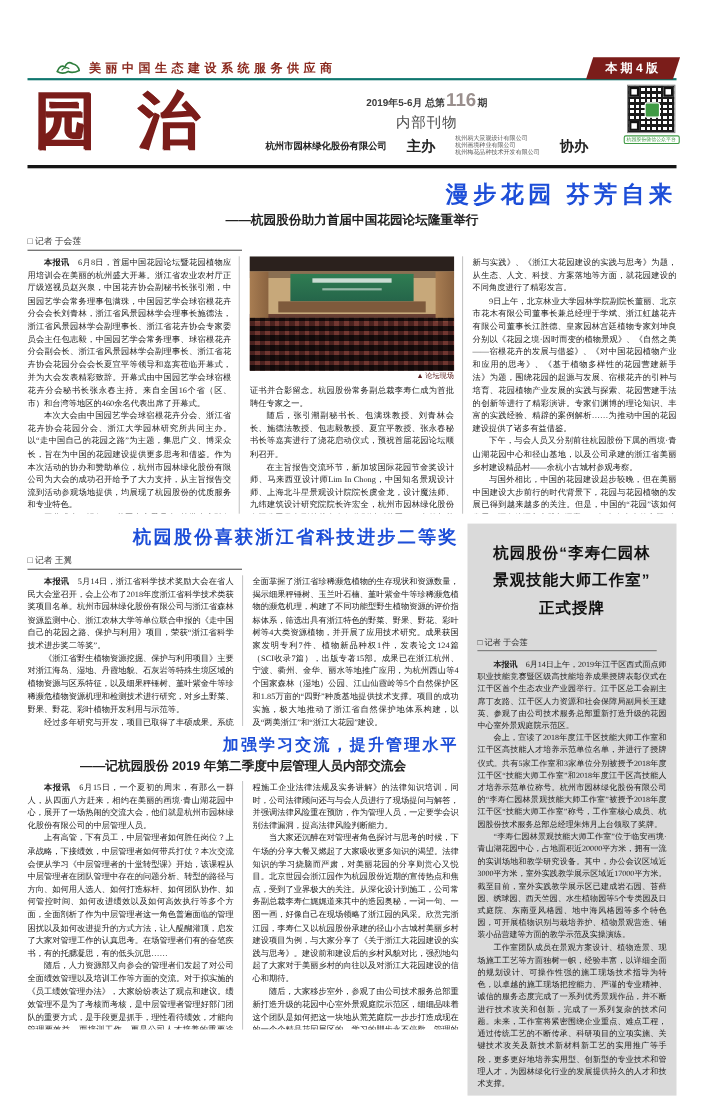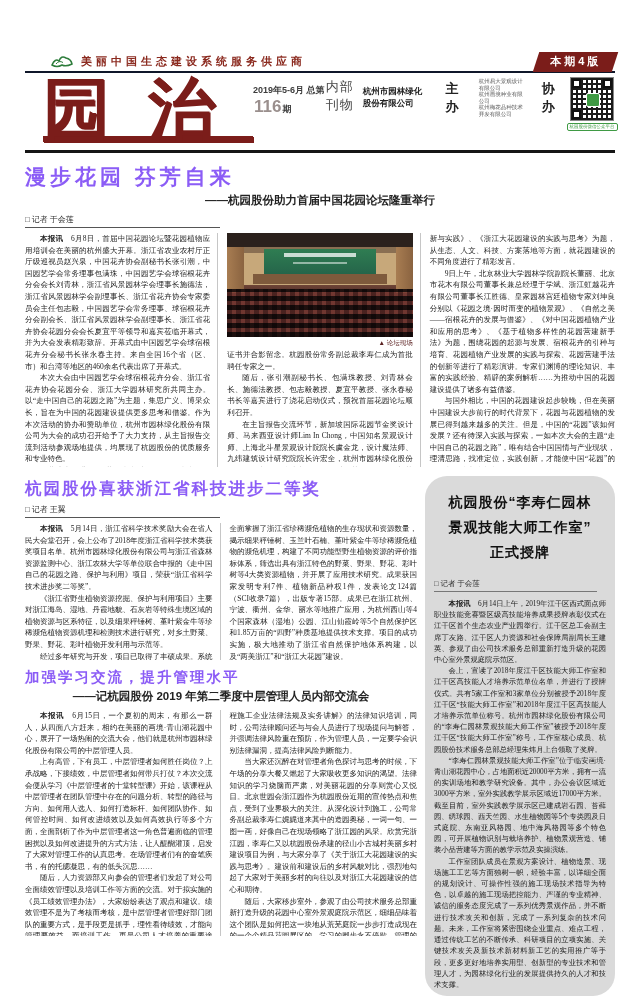--- a/index.html
+++ b/index.html
@@ -1,50 +1,50 @@
 <!DOCTYPE html>
 <html><head>
 <meta charset="utf-8">
 <style>
   html,body{margin:0;padding:0;background:#fff;}
   .page{width:640px;height:1000px;box-sizing:border-box;padding:52px 25px 0;overflow:hidden;
         font-family:"Liberation Serif","DejaVu Serif",serif;color:#1c1c1c;background:#fff;position:relative;}
   
-  .topbar{display:flex;align-items:center;height:19px;border-bottom:2px solid #0f172a;position:relative;}
+  .topbar{display:flex;align-items:center;height:19px;border-bottom:2px solid #0f766e;position:relative;}
   .logo{width:22px;height:15px;margin:0 8px 0 26px;flex:0 0 auto;}
   .slogan{font-family:"Liberation Sans","DejaVu Sans",sans-serif;font-weight:bold;color:#8b2a1f;
           font-size:11px;letter-spacing:4px;}
   .badge{position:absolute;right:0;top:0;background:#7b1d1a;color:#fff;font-family:"Liberation Sans",sans-serif;
          font-weight:bold;font-size:11px;letter-spacing:3px;padding:2px 14px 3px;transform:skewX(-18deg);}
   .badge span{display:inline-block;transform:skewX(18deg);}
   
   .masthead{display:flex;align-items:flex-start;margin-top:4px;height:68px;}
   .mast-title{font-family:"DejaVu Serif","Liberation Serif",serif;font-weight:900;color:#7b1d1a;
-              font-size:67px;line-height:64px;letter-spacing:38px;white-space:nowrap;flex:0 0 auto;
-              text-shadow:1px 1px 0 #7b1d1a;margin-left:18px;text-decoration:underline;}
-  .mast-right{flex:1;display:flex;align-items:flex-end;padding-right:4px;}
+              font-size:56px;line-height:64px;letter-spacing:38px;white-space:nowrap;flex:0 0 auto;
+              text-shadow:1px 1px 0 #7b1d1a;margin-left:6px;}
+  .mast-right{flex:1;display:flex;flex-direction:column;align-items:center;padding-right:4px;}
   .issue-line{font-family:"Liberation Sans",sans-serif;font-weight:bold;color:#3c3c3c;font-size:9px;margin-top:4px;}
   .issue-line b{font-size:17px;color:#9a8f8d;font-weight:bold;padding:0 1px;}
   .internal{font-family:"Liberation Sans",sans-serif;color:#4a4a4a;font-size:13px;letter-spacing:1px;margin:1px 0 3px;}
   .orgrow{display:flex;align-items:center;gap:18px;}
   .org-main{font-family:"Liberation Sans",sans-serif;font-weight:bold;font-size:8.5px;color:#222;}
   .org-label{font-family:"Liberation Sans",sans-serif;font-weight:bold;font-size:13px;color:#222;}
   .co-lines{display:flex;flex-direction:column;font-size:5.5px;color:#555;line-height:6.5px;text-align:left;}
   .qr-wrap{flex:0 0 auto;width:46px;margin-left:8px;display:flex;flex-direction:column;align-items:center;}
   .qr{width:42px;height:42px;border:1px solid #888;position:relative;
       background:
         repeating-linear-gradient(90deg,#1a1a1a 0 2px,transparent 2px 5px),
         repeating-linear-gradient(0deg,#1a1a1a 0 2px,#fff 2px 5px);}
   .qr i{position:absolute;width:9px;height:9px;border:2px solid #111;background:#fff;box-sizing:border-box;}
   .qr i.tl{left:1px;top:1px}.qr i.tr{right:1px;top:1px}.qr i.bl{left:1px;bottom:1px}
   .qr em{position:absolute;left:15px;top:15px;width:12px;height:12px;background:#3f9a44;border-radius:2px;border:1px solid #fff;}
   .qr-cap{margin-top:2px;font-size:4.5px;color:#3f9a44;border:1px solid #3f9a44;border-radius:2px;padding:0 2px;line-height:6px;white-space:nowrap;}
   .mast-rule{border-top:3px solid #151515;margin-top:5px;}
   
-  .headline{font-family:"Liberation Sans","DejaVu Sans",sans-serif;font-weight:bold;color:#8b5cf6;text-align:left;}
+  .headline{font-family:"Liberation Sans","DejaVu Sans",sans-serif;font-weight:bold;color:#1d4ed8;text-align:right;}
   .h-lead{font-size:21px;letter-spacing:4px;margin:10px 0 2px;}
   .sub{font-family:"Liberation Sans",sans-serif;font-weight:bold;font-size:11.5px;text-align:center;color:#222;margin:2px 0 6px;}
   .byline{font-size:8px;color:#333;border-bottom:1px solid #555;padding-bottom:2px;margin:2px 0 5px;width:195px;}
   .cols{display:flex;}
   .col{width:188px;overflow:hidden;}
   .col + .col{border-left:1px solid #c6c6c6;margin-left:7px;padding-left:9px;}
   .body-txt p{margin:0;font-size:7.5px;line-height:11.6px;text-align:justify;text-indent:2em;}
   .body-txt p.cont{text-indent:0;}
   .body-txt b.lead-in{font-family:"Liberation Sans",sans-serif;font-weight:bold;}
   .a1 .col{height:234px;}
@@ -62,21 +62,21 @@
        repeating-linear-gradient(0deg,rgba(15,8,8,.85) 0 5px,rgba(110,50,45,.55) 5px 9px),
        repeating-linear-gradient(90deg,rgba(25,12,12,.9) 0 5px,rgba(140,70,60,.6) 5px 9px);}
   .caption{font-size:6.5px;color:#5a2020;text-align:right;line-height:11px;margin-bottom:1px;}
   
   .lower{display:flex;margin-top:9px;}
   .lower-left{width:392px;}
   .h-mid{font-size:16.5px;letter-spacing:2px;margin:2px 0 4px;}
   .a2 .col{height:137px;}
   .h-small{font-size:14.5px;letter-spacing:2px;margin:8px 0 1px;}
   .a3 .col{height:226px;}
-  .sidebar{width:190px;margin-left:8px;background:#dadada;box-sizing:border-box;padding:14px 9px 6px;overflow:hidden;border-radius:22px;}
+  .sidebar{width:190px;margin-left:8px;background:#dadada;box-sizing:border-box;padding:14px 9px 6px;overflow:hidden;}
   .sb-title{font-family:"Liberation Sans",sans-serif;font-weight:bold;font-size:14px;line-height:25px;
             text-align:center;color:#111;letter-spacing:1px;}
   .sb-byline{font-size:7.5px;color:#333;border-bottom:1px solid #777;padding-bottom:2px;margin:14px 0 6px;width:95%;}
   .sidebar .body-txt p{font-size:7.3px;line-height:11.2px;}
 </style>
 </head>
 <body>
 
 <div class="page">
 
@@ -142,20 +142,21 @@
           <div class="crowd"></div>
         </div>
         <div class="caption">▲ 论坛现场</div>
         <p class="cont">证书并合影留念。杭园股份常务副总裁李寿仁成为首批聘任专家之一。</p>
         <p>随后，张引潮副秘书长、包满珠教授、刘青林会长、施德法教授、包志毅教授、夏宜平教授、张永春秘书长等嘉宾进行了浇花启动仪式，预祝首届花园论坛顺利召开。</p>
         <p>在主旨报告交流环节，新加坡国际花园节金奖设计师、马来西亚设计师Lim In Chong，中国知名景观设计师、上海北斗星景观设计院院长虞金龙，设计魔法师、九纬建筑设计研究院院长许宏全，杭州市园林绿化股份有限公司常务副总裁李寿仁分别以《花园——自然与艺术的结合》、《心灵场所花园的营造》、《走进奇妙花园——谈花园营造的创</p>
       </div>
       <div class="col">
         <p class="cont">新与实践》、《浙江大花园建设的实践与思考》为题，从生态、人文、科技、方案落地等方面，就花园建设的不同角度进行了精彩发言。</p>
         <p>9日上午，北京林业大学园林学院副院长董丽、北京市花木有限公司董事长兼总经理于学斌、浙江虹越花卉有限公司董事长江胜德、皇家园林宫廷植物专家刘坤良分别以《花园之境·因时而变的植物景观》、《自然之美——宿根花卉的发展与借鉴》、《对中国花园植物产业和应用的思考》、《基于植物多样性的花园营建新手法》为题，围绕花园的起源与发展、宿根花卉的引种与培育、花园植物产业发展的实践与探索、花园营建手法的创新等进行了精彩演讲。专家们渊博的理论知识、丰富的实践经验、精辟的案例解析……为推动中国的花园建设提供了诸多有益借鉴。</p>
+        <p>下午，与会人员又分别前往杭园股份下属的画境·青山湖花园中心和径山基地，以及公司承建的浙江省美丽乡村建设精品村——余杭小古城村参观考察。</p>
         <p>与国外相比，中国的花园建设起步较晚，但在美丽中国建设大步前行的时代背景下，花园与花园植物的发展已得到越来越多的关注。但是，中国的“花园”该如何发展？还有待深入实践与探索，一如本次大会的主题“走中国自己的花园之路”，唯有结合中国国情与产业现状，理清思路，找准定位，实践创新，才能使中国“花园”的发展之路越走越宽广。</p>
       </div>
     </div>
   </article>
 
   <div class="lower">
     <div class="lower-left">
       <article class="a2">
         <h2 class="headline h-mid">杭园股份喜获浙江省科技进步二等奖</h2>
         <div class="byline">□ 记者 王翼</div>

